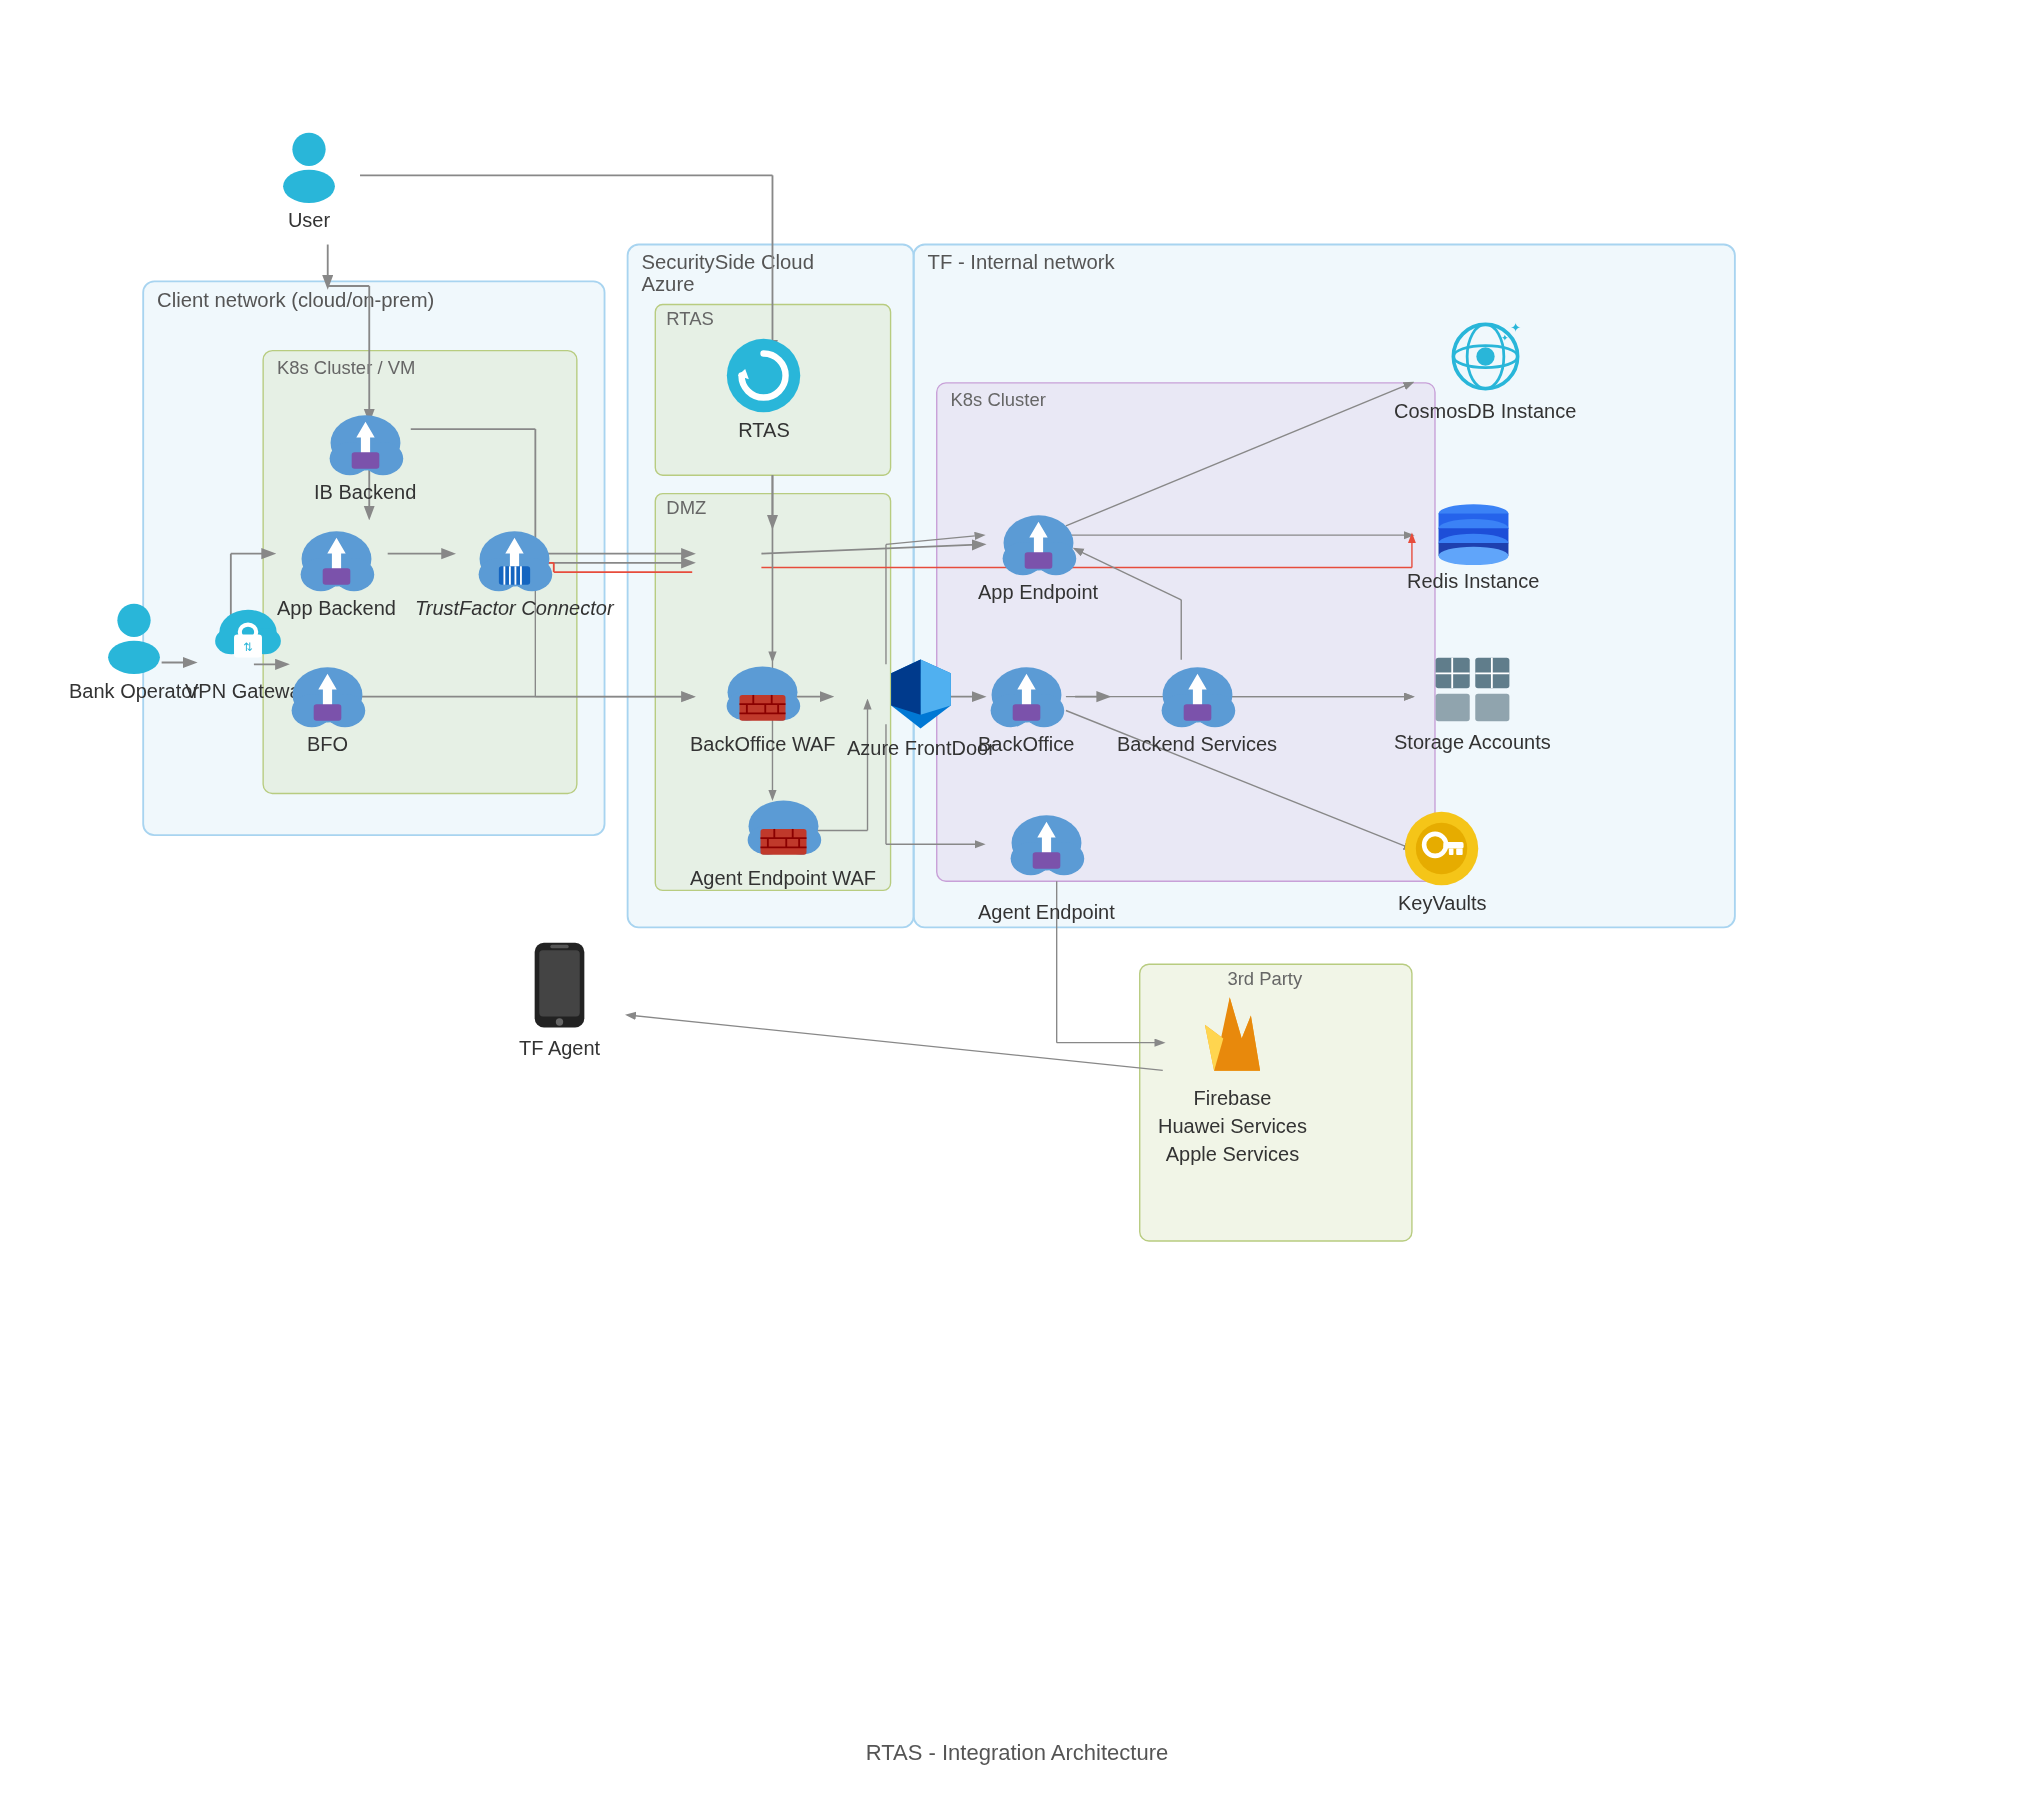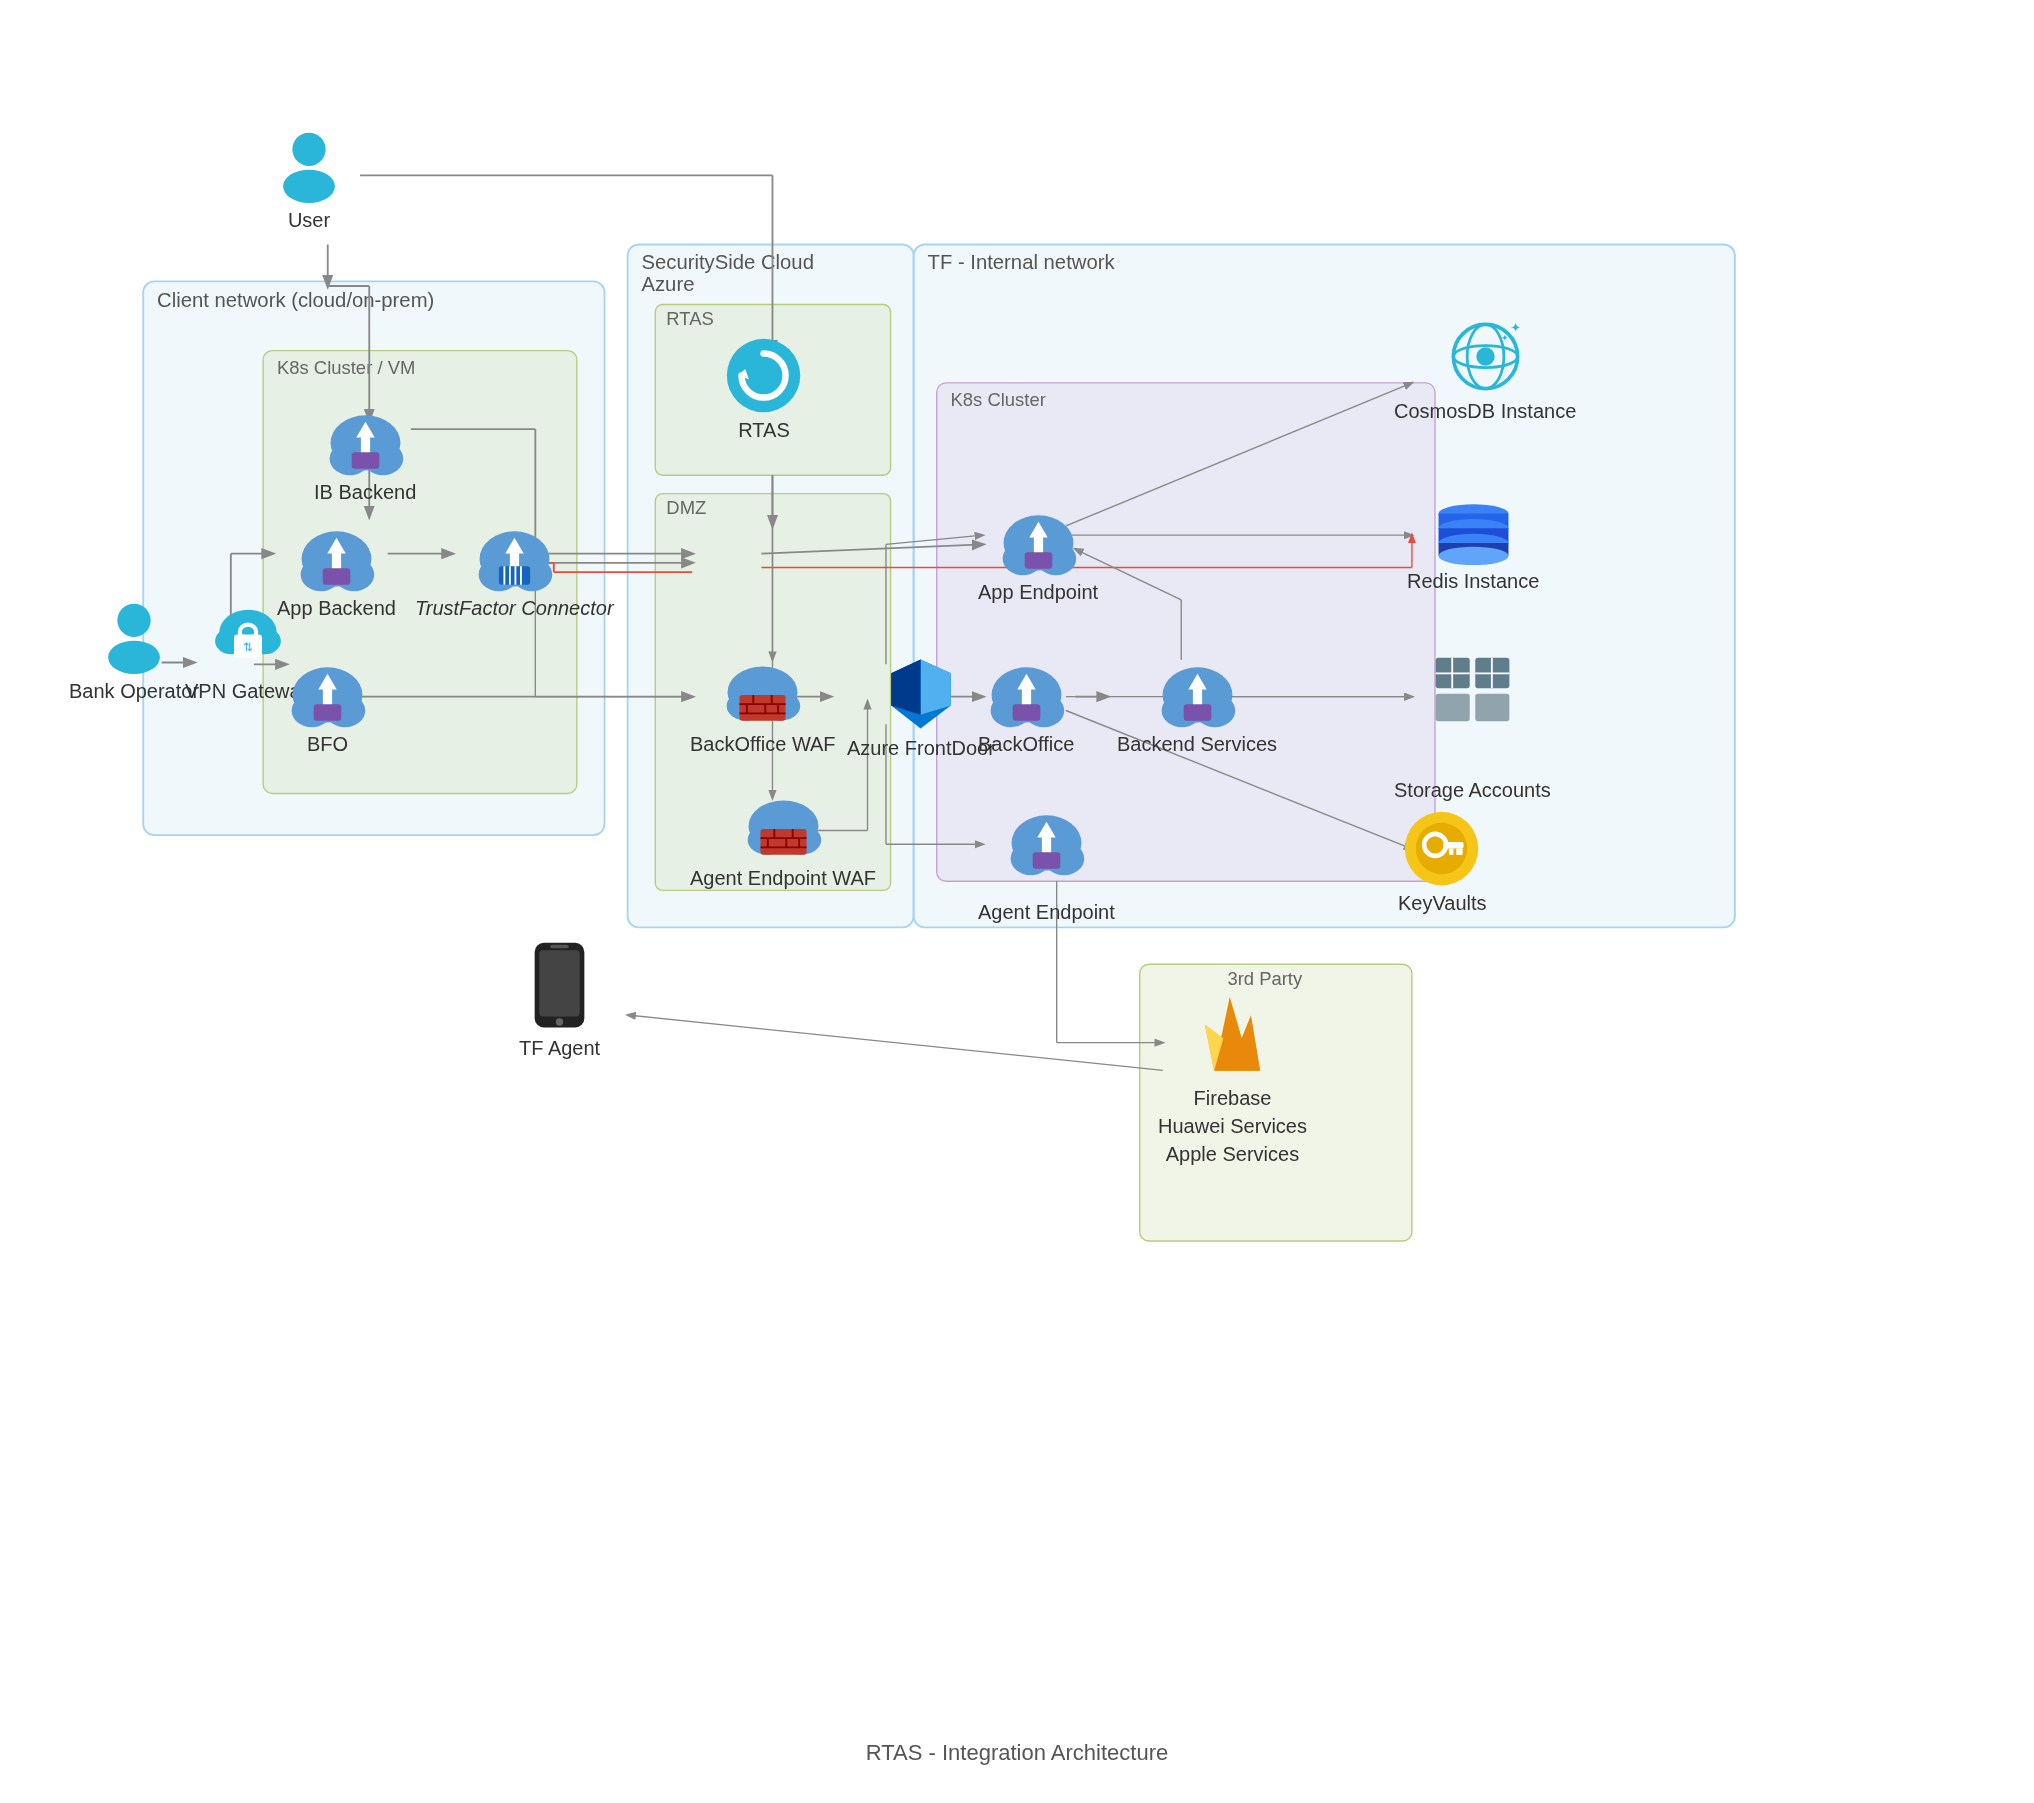--- a/index.html
+++ b/index.html
@@ -391,21 +391,21 @@
       <rect x="7" y="18" width="76" height="16" fill="#2563eb"></rect>
       <ellipse cx="45" cy="34" rx="38" ry="10" fill="#3b82f6"></ellipse>
       <rect x="7" y="34" width="76" height="16" fill="#1d4ed8"></rect>
       <ellipse cx="45" cy="50" rx="38" ry="10" fill="#3b82f6"></ellipse>
       <rect x="7" y="50" width="76" height="14" fill="#1e40af"></rect>
       <ellipse cx="45" cy="64" rx="38" ry="10" fill="#60a5fa"></ellipse>
     </svg>
     <span class="node-label">Redis Instance</span>
   </div>
 
-  <div class="node" style="left:1394px; top:653px;gap:48px;">
+  <div class="node" style="left:1394px; top:653px;">
     <svg width="83" height="74" viewBox="0 0 90 80" xmlns="http://www.w3.org/2000/svg">
 
       <rect x="5" y="5" width="37" height="33" rx="3" fill="#607d8b"></rect>
       <rect x="48" y="5" width="37" height="33" rx="3" fill="#607d8b"></rect>
       <rect x="5" y="44" width="37" height="30" rx="3" fill="#90a4ae"></rect>
       <rect x="48" y="44" width="37" height="30" rx="3" fill="#90a4ae"></rect>
 
       <line x1="5" y1="22" x2="42" y2="22" stroke="white" stroke-width="2"></line>
       <line x1="23" y1="5" x2="23" y2="38" stroke="white" stroke-width="2"></line>
       <line x1="48" y1="22" x2="85" y2="22" stroke="white" stroke-width="2"></line>

